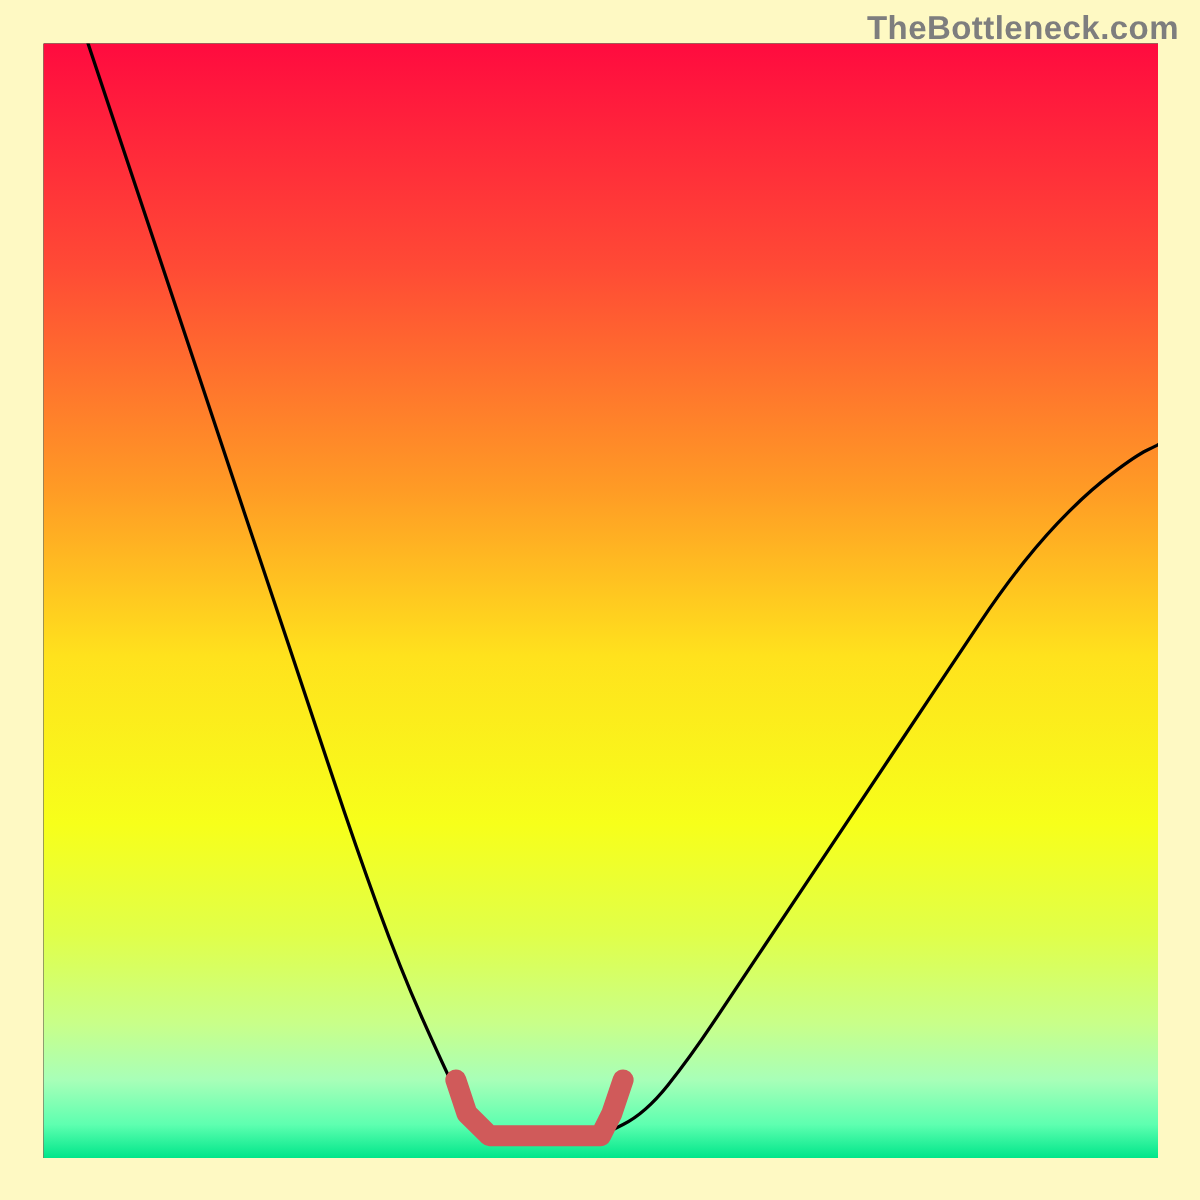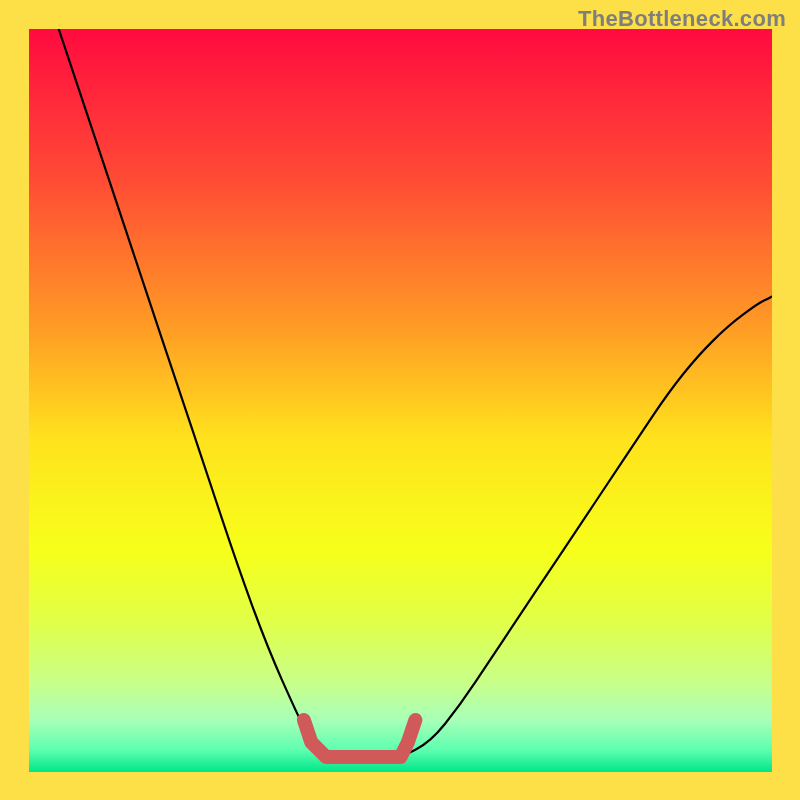--- a/index.html
+++ b/index.html
@@ -7,21 +7,21 @@
     padding: 0;
     width: 800px;
     height: 800px;
     background: #000;
     overflow: hidden;
   }
   .frame {
     position: relative;
     width: 800px;
     height: 800px;
-    background: #fde047;
+    background: #fef9c3;
   }
   .plot-wrap {
     position: absolute;
     left: 29px;
     top: 29px;
     width: 743px;
     height: 743px;
     background: #000;
   }
   .gradient {

